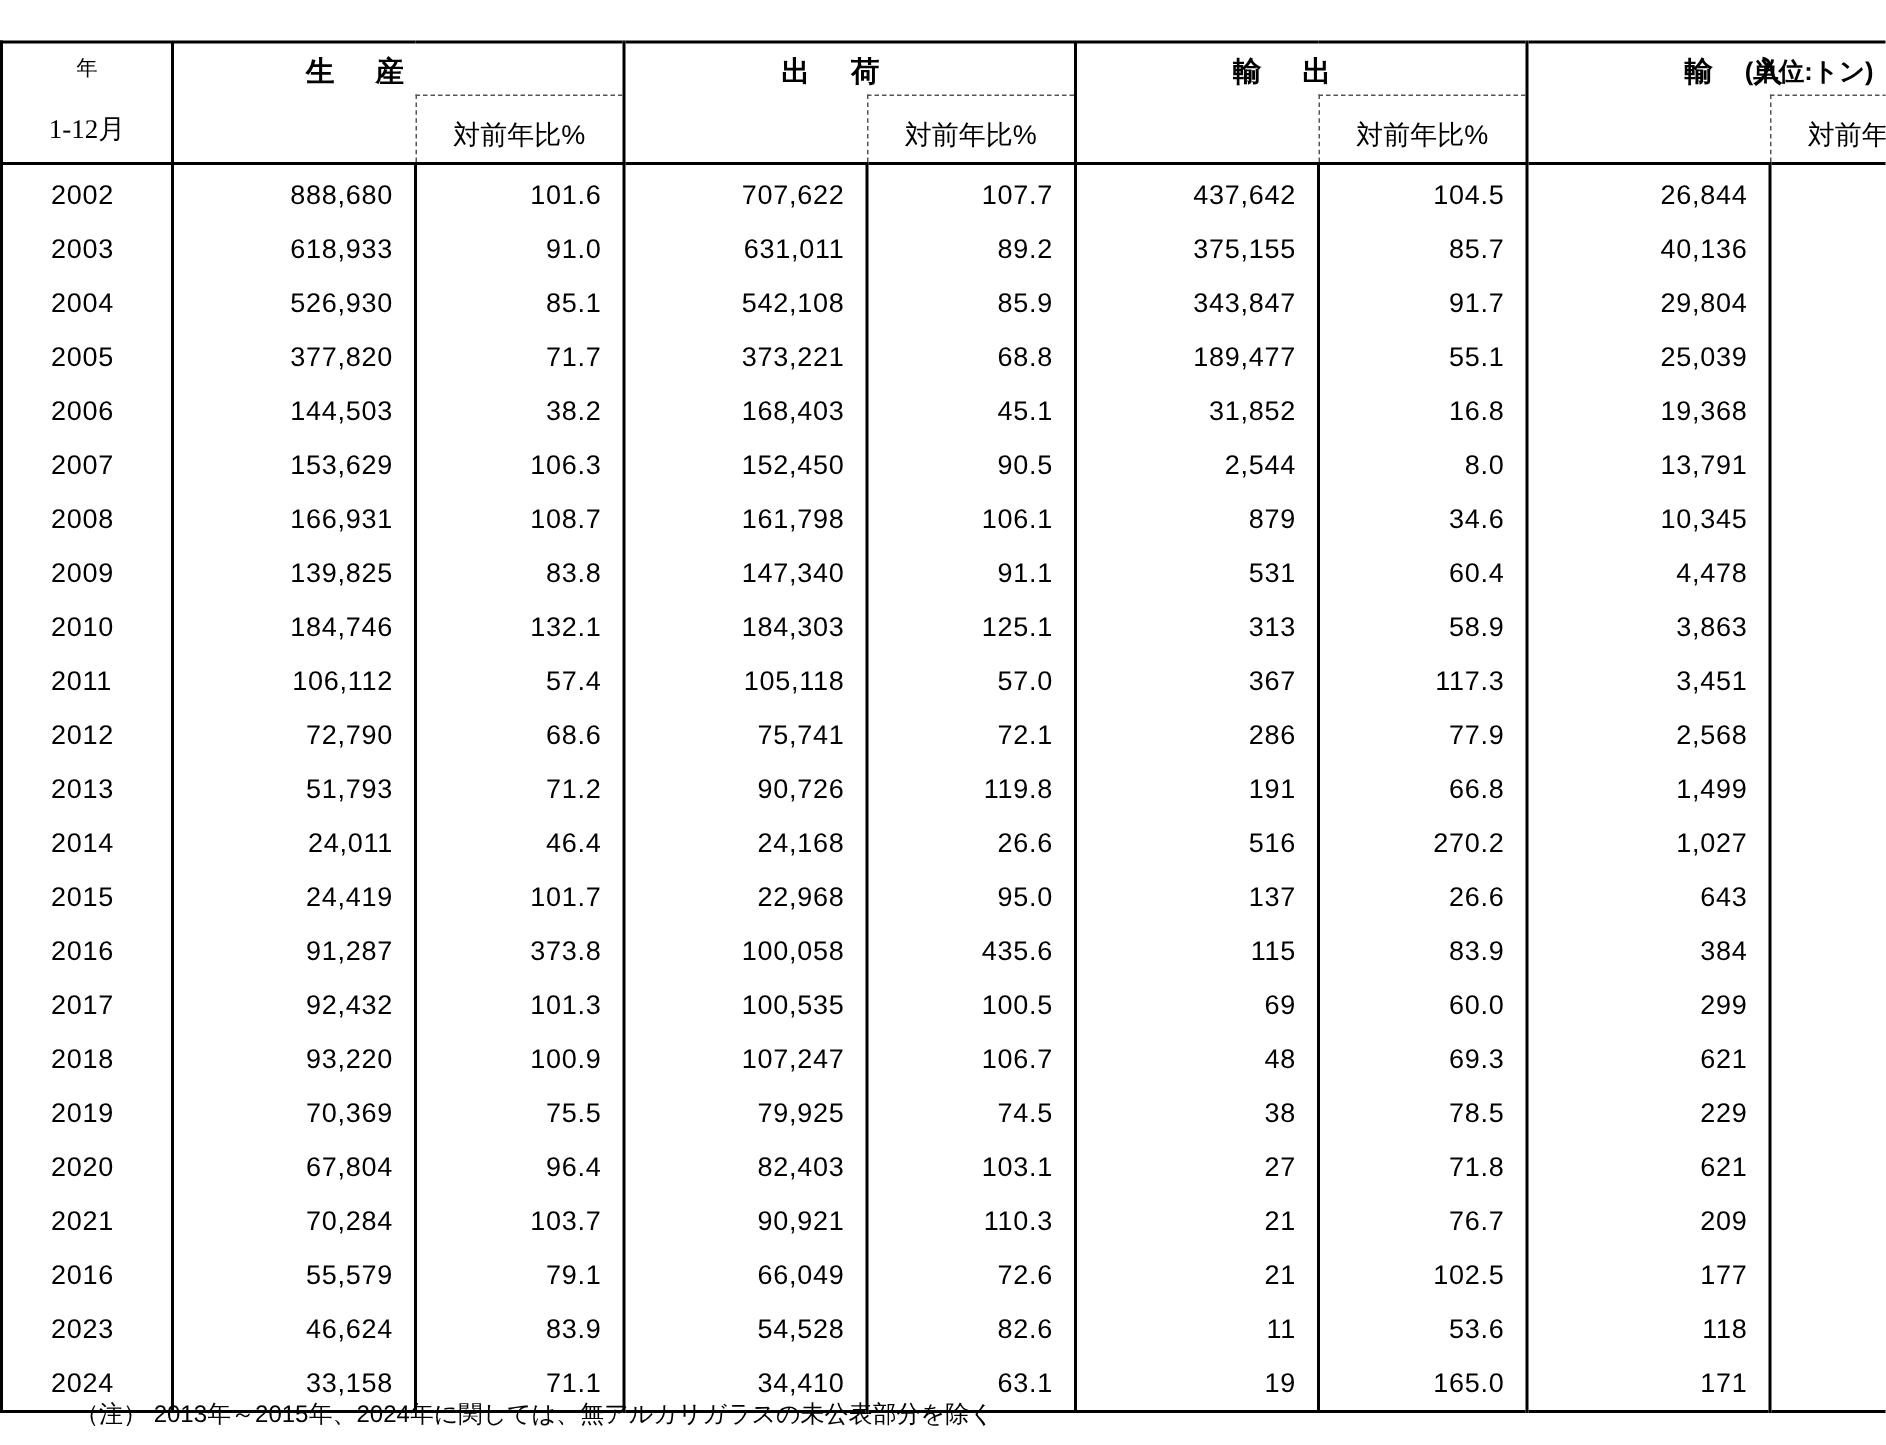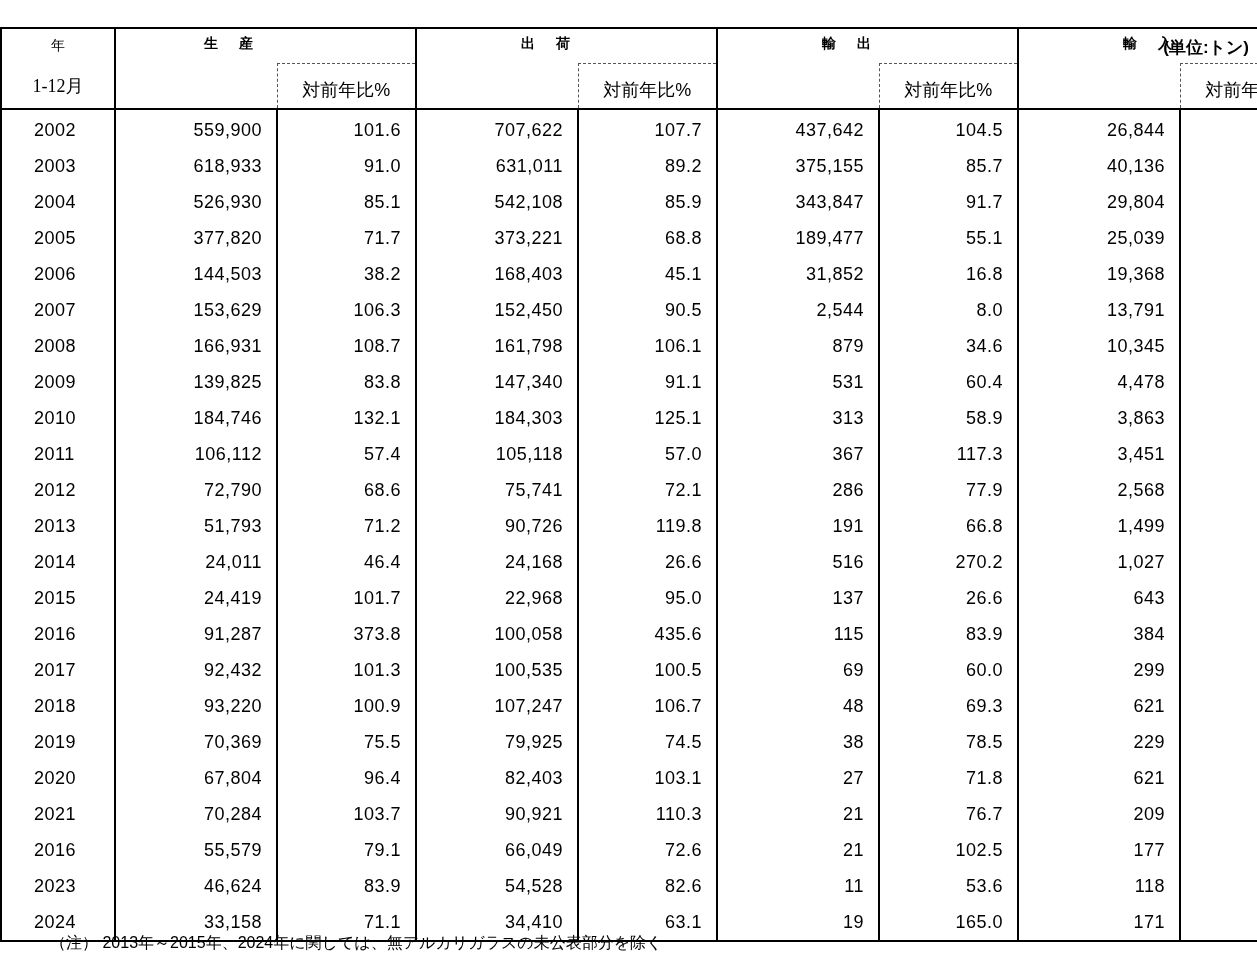--- a/index.html
+++ b/index.html
@@ -10,21 +10,21 @@
                table-layout: fixed; width: 1256px; border: 2px solid #000; }
   table.data col.c0 { width: 114px; }
   table.data col.cv { width: 162px; }
   table.data col.cp { width: 139px; }
   th, td { padding: 0; margin: 0; }
   .head-top th { height: 34px; font-weight: normal; font-size: 19px; vertical-align: middle; }
   .head-bot th { height: 36px; font-weight: normal; font-size: 18px; vertical-align: middle; }
   .yearh { font-family: "Liberation Serif", serif; font-size: 14px !important; text-align: center; }
   .yearh2 { font-family: "Liberation Serif", serif; font-size: 18px !important; text-align: center; }
   .grp { text-align: left; position: relative; }
-  .grp .lbl { position: absolute; top: 6px; white-space: pre; font-size: 14px; font-weight: bold; letter-spacing: 1px; }
+  .grp .lbl { position: absolute; top: 6px; white-space: pre; font-size: 19px; font-weight: bold; letter-spacing: 1px; }
   .bl { border-left: 2px solid #000; }
   .bb { border-bottom: 2px solid #000; margin-left: 22px; }
   .dashtop { border-top: 1px dashed #555; }
   .dashleft { border-left: 1px dashed #555; }
   .pcth { text-align: center; padding-top: 8px !important; }
   tbody td { height: 36px; font-size: 18px; text-align: right; vertical-align: middle;
              padding-right: 14px; letter-spacing: 0.5px; }
   tbody td.yr { text-align: left; padding-left: 32px; padding-right: 0; }
   tbody td.v { border-left: 2px solid #000; }
   tbody td.p { border-left: 2px solid #000; }
@@ -72,21 +72,21 @@
       <th class="bb dashtop dashleft pcth">対前年比%</th>
       <th class="bl bb"></th>
       <th class="bb dashtop dashleft pcth">対前年比%</th>
       <th class="bl bb"></th>
       <th class="bb dashtop dashleft pcth">対前年比%</th>
     </tr>
   </thead>
   <tbody id="tbody">
       <tr>
         <td class="yr">2002</td>
-        <td class="v">559,900</td>
+        <td class="v">888,680</td>
         <td class="p">101.6</td>
         <td class="v">707,622</td>
         <td class="p">107.7</td>
         <td class="v">437,642</td>
         <td class="p">104.5</td>
         <td class="v">26,844</td>
         <td class="p">111.8</td>
       </tr>
       <tr>
         <td class="yr">2003</td>

